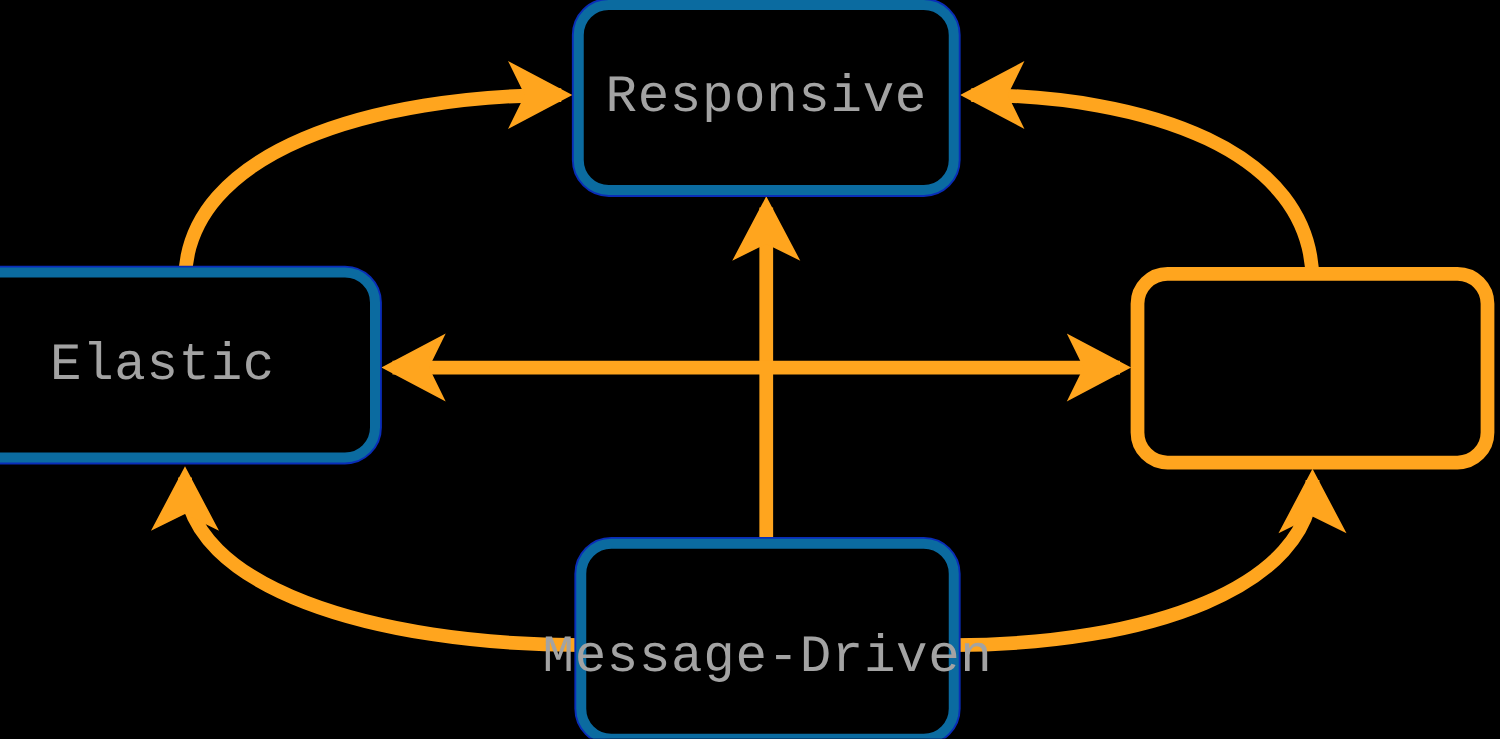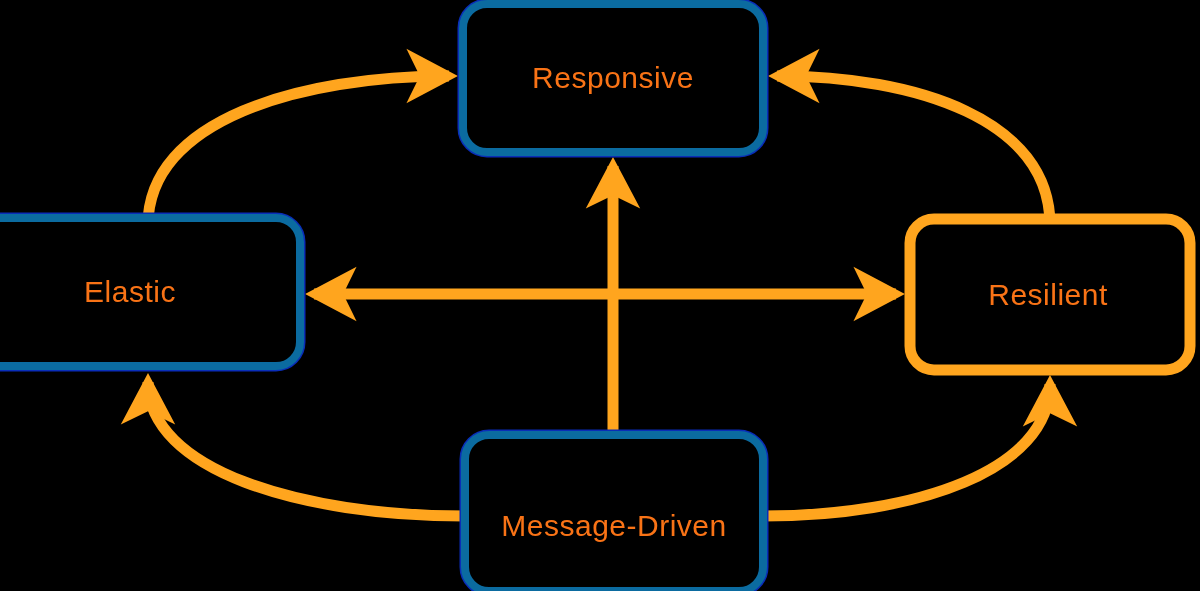--- a/index.html
+++ b/index.html
@@ -3,25 +3,25 @@
 <meta charset="utf-8">
 <style>
   html,body{margin:0;padding:0;background:#000;}
   body{width:1200px;height:591px;overflow:hidden;font-family:"Liberation Sans",sans-serif;}
   #stage{position:relative;width:1200px;height:591px;background:#000000;}
   #stage svg{position:absolute;left:0;top:0;width:1200px;height:591px;}
   .node-label{
     position:absolute;
     display:flex;align-items:center;justify-content:center;
     white-space:nowrap;
-    font-family:Liberation Sans, sans-serif;
+    font-family:Liberation Mono, monospace;
     font-weight:400;
-    font-size:30px;
+    font-size:42px;
     letter-spacing:.5px;
-    color:#f97316;
+    color:#a3a3a3;
     pointer-events:none;
     z-index:5;
   }
   #lbl-responsive{left:463px;top:4px;width:300px;height:148px;}
   #lbl-elastic{left:-40px;top:218px;width:340px;height:148px;}
   #lbl-resilient{left:910px;top:219px;width:276px;height:151px;}
   #lbl-message{left:465px;top:448px;width:298px;height:156px;}
 </style>
 </head>
 <body>
@@ -67,17 +67,16 @@
 
     <g>
       <rect x="910" y="219" width="280" height="151" rx="24" ry="24" fill="#000000" stroke="#ffa51e" stroke-width="11"></rect>
     </g>
   </svg>
 
   <div class="node-label" id="lbl-responsive">Responsive</div>
 
   <div class="node-label" id="lbl-elastic">Elastic</div>
 
-  <div class="node-label" id="lbl-resilient">Resilient</div>
 
   <div class="node-label" id="lbl-message">Message-Driven</div>
 
 </div>
 
 </body></html>

